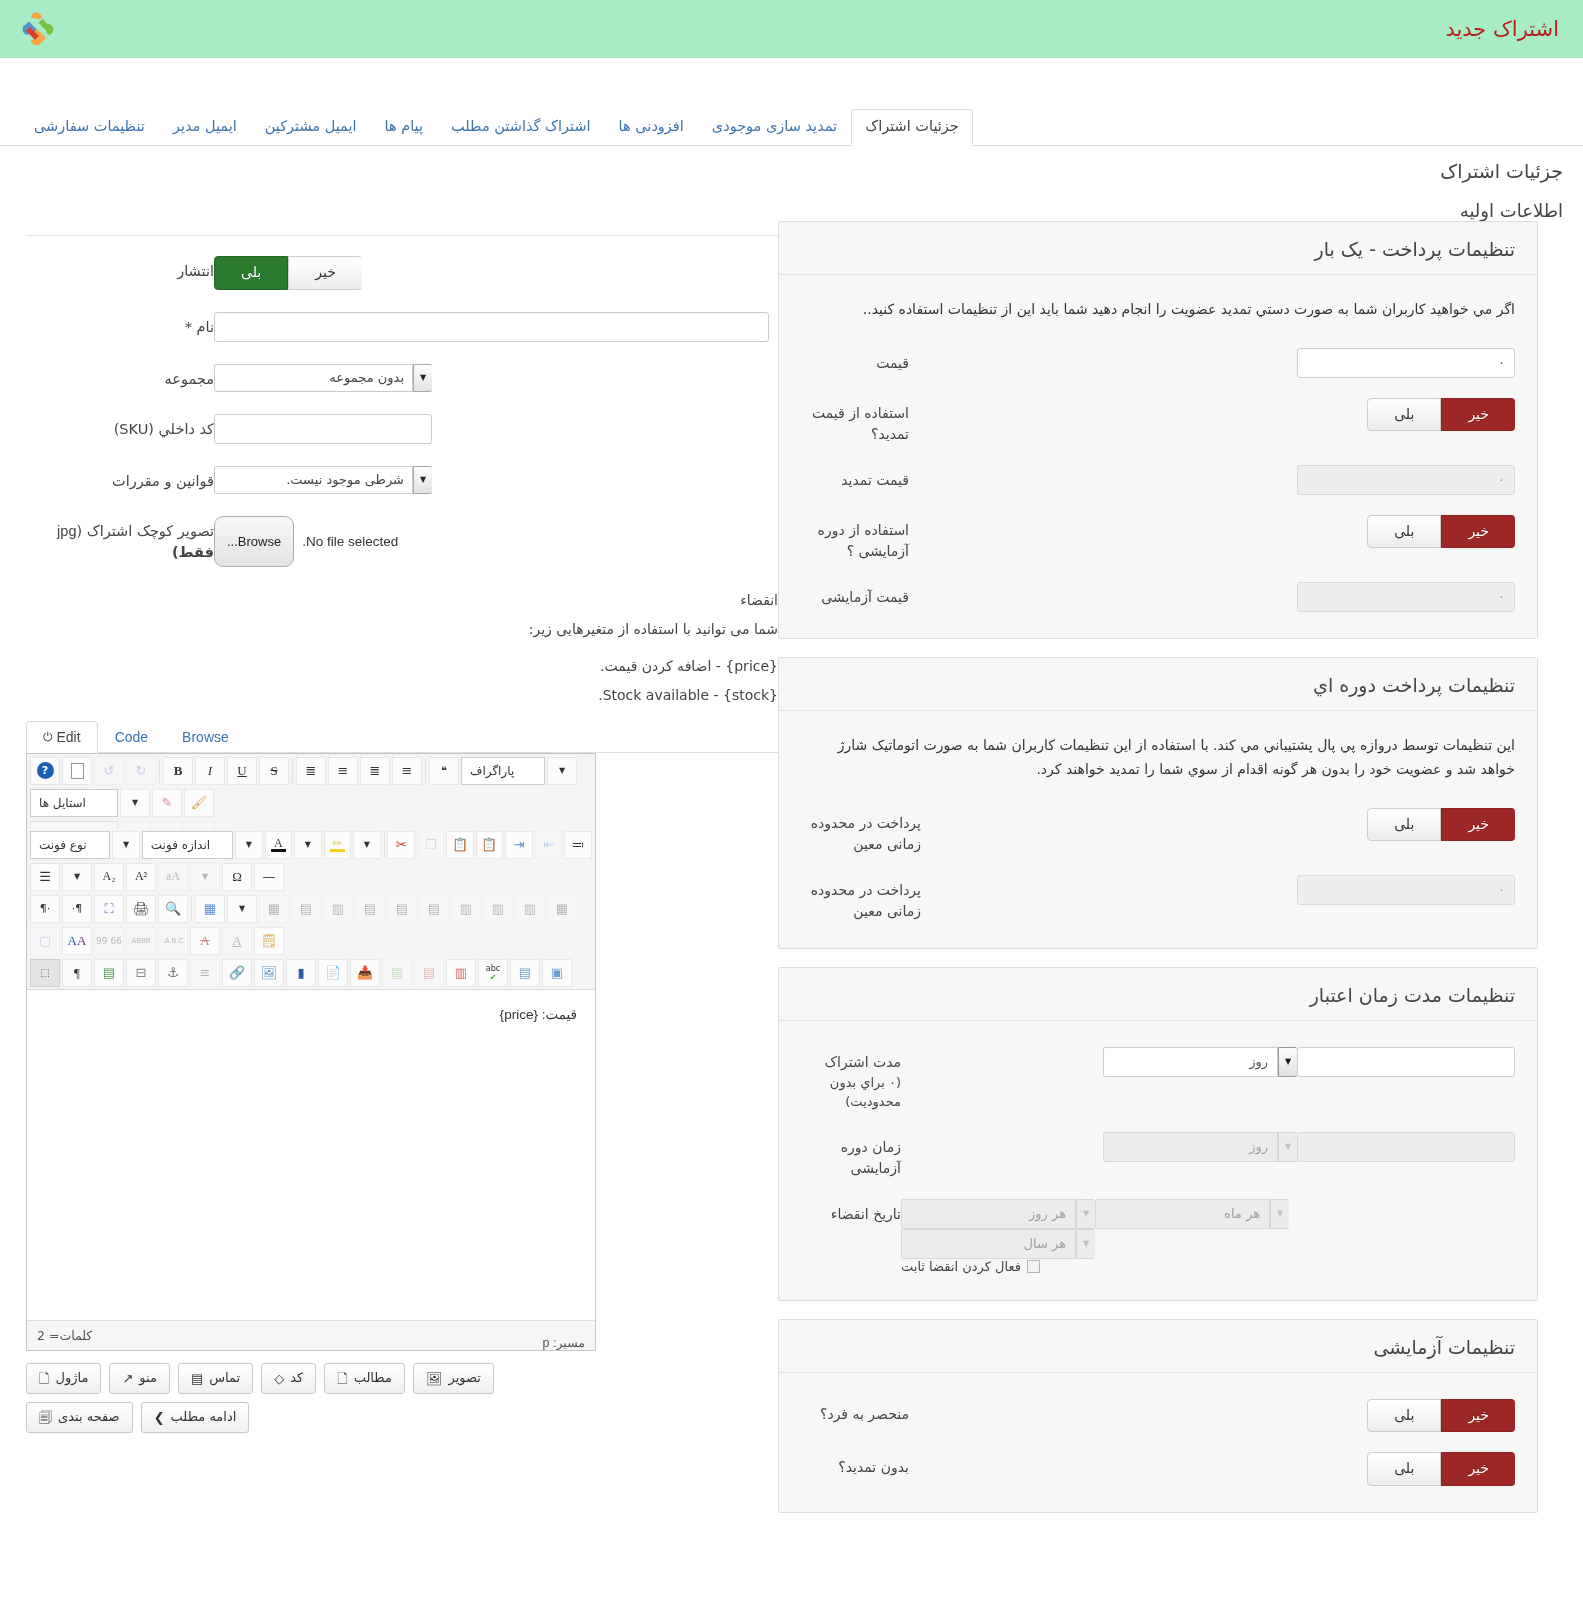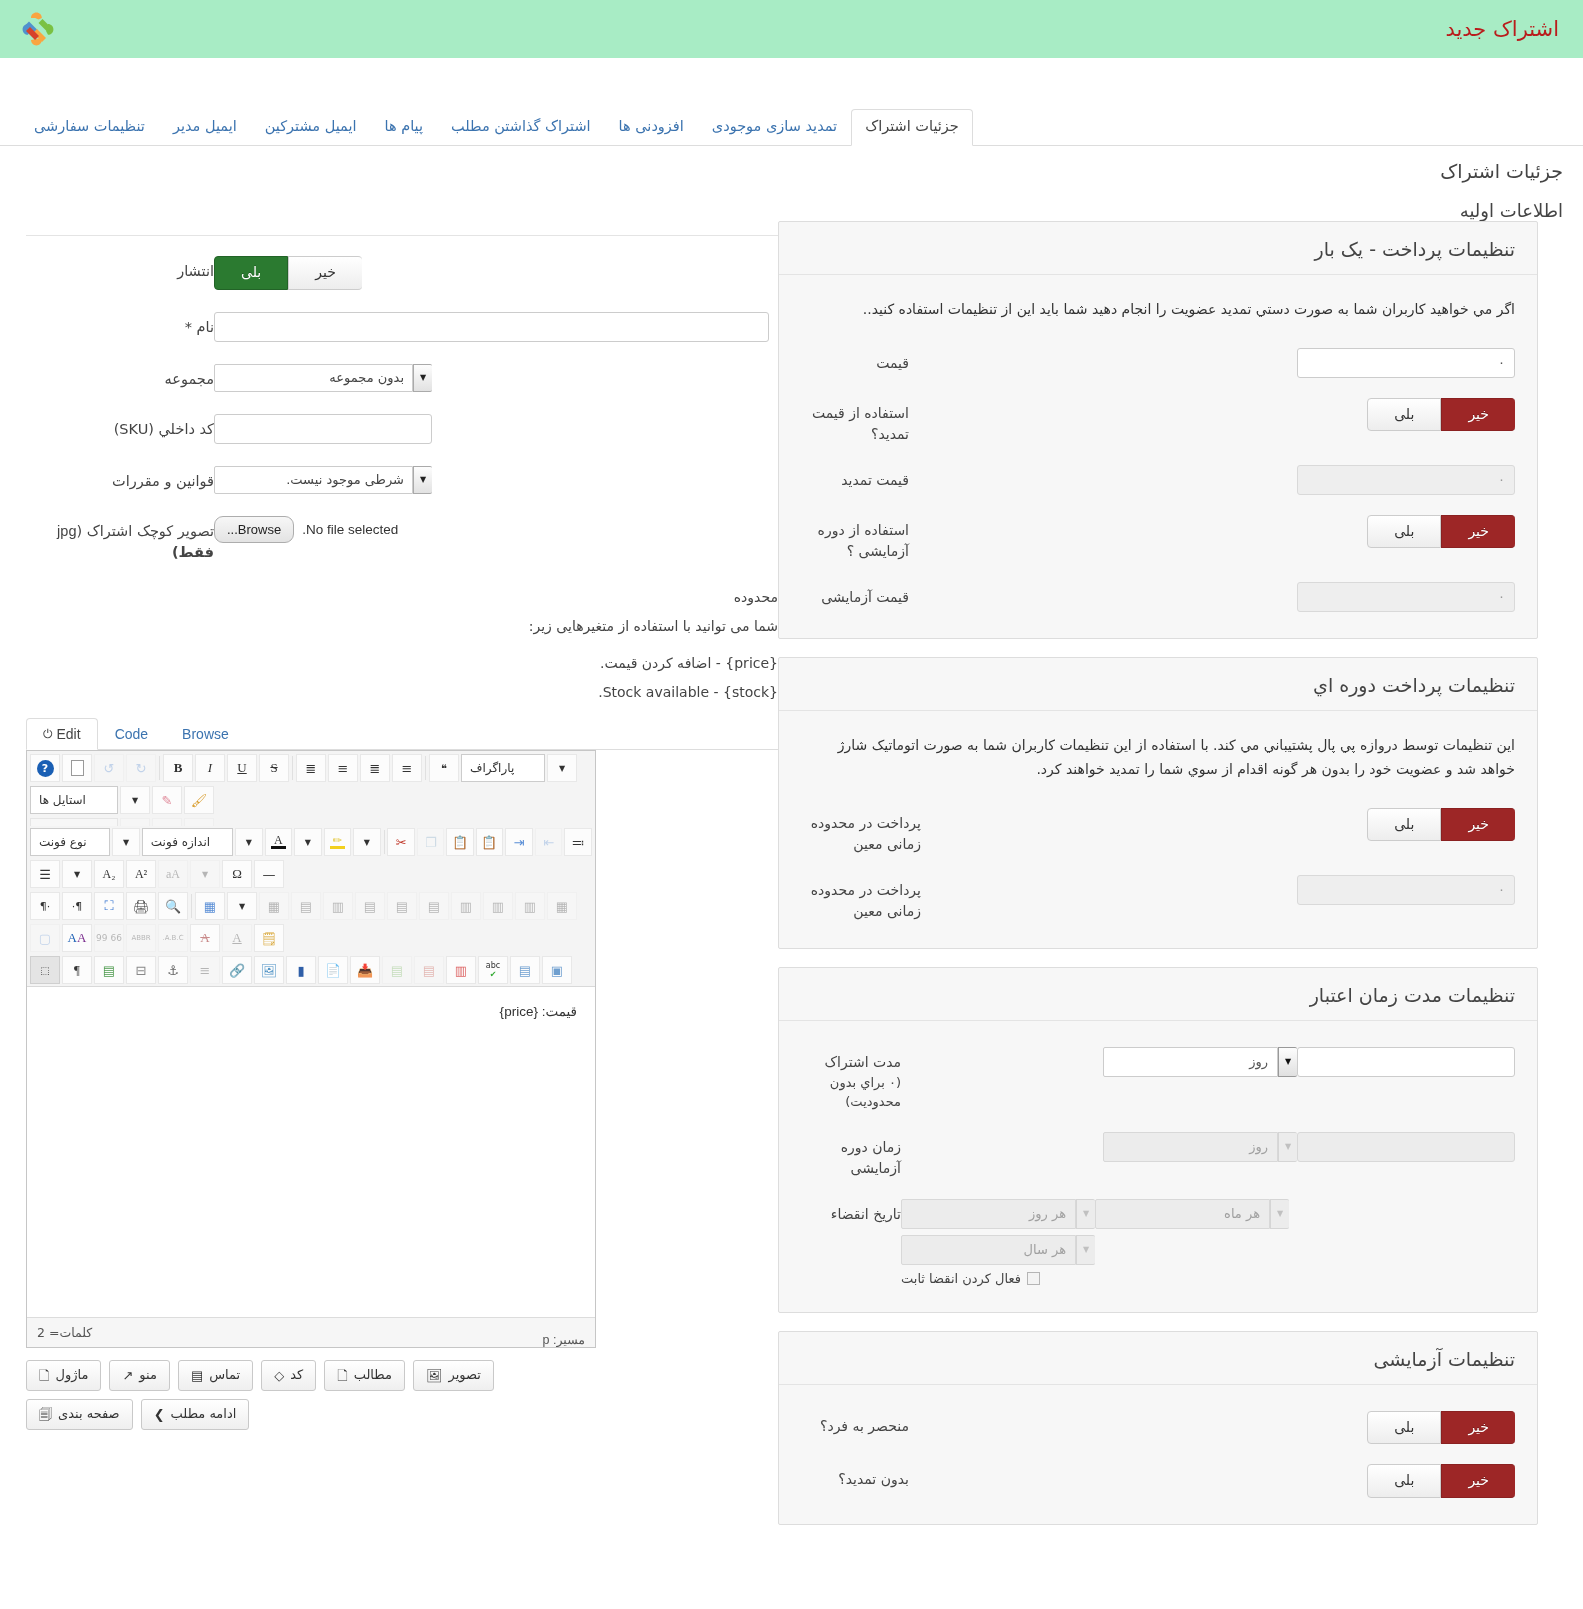--- a/index.html
+++ b/index.html
@@ -111,21 +111,21 @@
     background: linear-gradient(#fdfdfd,#e2e2e2);
     display: flex; align-items: center; justify-content: center;
     font-size: 8px; color: #222; border-radius: 0 2px 2px 0;
   }
 
   
   .filewrap { display: flex; flex-direction: row-reverse; align-items: center; gap: 8px; }
   .btn-browse {
     border: 1px solid #adadad; border-radius: 9px;
     background: linear-gradient(#f7f7f7,#e3e3e3);
-    font-size: 13px; padding: 5px 12px; color: #222; cursor: pointer;
+    font-size: 13px; padding: 17px 12px; color: #222; cursor: pointer;
     font-family: "Liberation Sans", sans-serif;
   }
   .nofile { font-size: 13.5px; color: #333; font-family: "Liberation Sans", sans-serif; }
 
   
   .cbx {
     width: 13px; height: 13px; border: 1px solid #b5b5b5;
     background: #f3f3f3; display: inline-block; flex: none;
   }
 
@@ -333,21 +333,21 @@
       <div class="fctrl">
         <div class="filewrap">
           <button class="btn-browse">Browse...</button>
           <span class="nofile">No file selected.</span>
         </div>
       </div>
     </div>
 
 
     <div class="desc-block">
-      <p>محدوده</p>
+      <p>انقضاء</p>
       <p>شما می توانید با استفاده از متغیرهایی زیر:</p>
       <p style="margin-top:14px">{price} - اضافه کردن قیمت.</p>
       <p>{stock} - Stock available.</p>
     </div>
 
     <div class="ed-tabs">
       <div class="ed-tab active">
         <span>Edit</span>
         <span style="font-size:12px">⏻</span>
       </div>
@@ -641,21 +641,21 @@
             <div class="dur-sel disabled">
               <div class="body">روز</div>
               <div class="arw">▼</div>
             </div>
             <div class="dur-free disabled"></div>
           </div>
         </div>
 
         <div class="prow" style="margin-bottom:4px">
           <div class="plabel" style="width:100px">تاریخ انقضاء</div>
-          <div class="pctrl" style="flex-direction:column;align-items:flex-end;gap:6px">
+          <div class="pctrl" style="flex-direction:column;align-items:flex-end;">
             <div class="dur-grid">
               <div class="dur-sel disabled">
                 <div class="body">هر روز</div>
                 <div class="arw">▼</div>
               </div>
               <div class="dur-sel disabled">
                 <div class="body" style="width:175px">هر ماه</div>
                 <div class="arw">▼</div>
               </div>
             </div>

